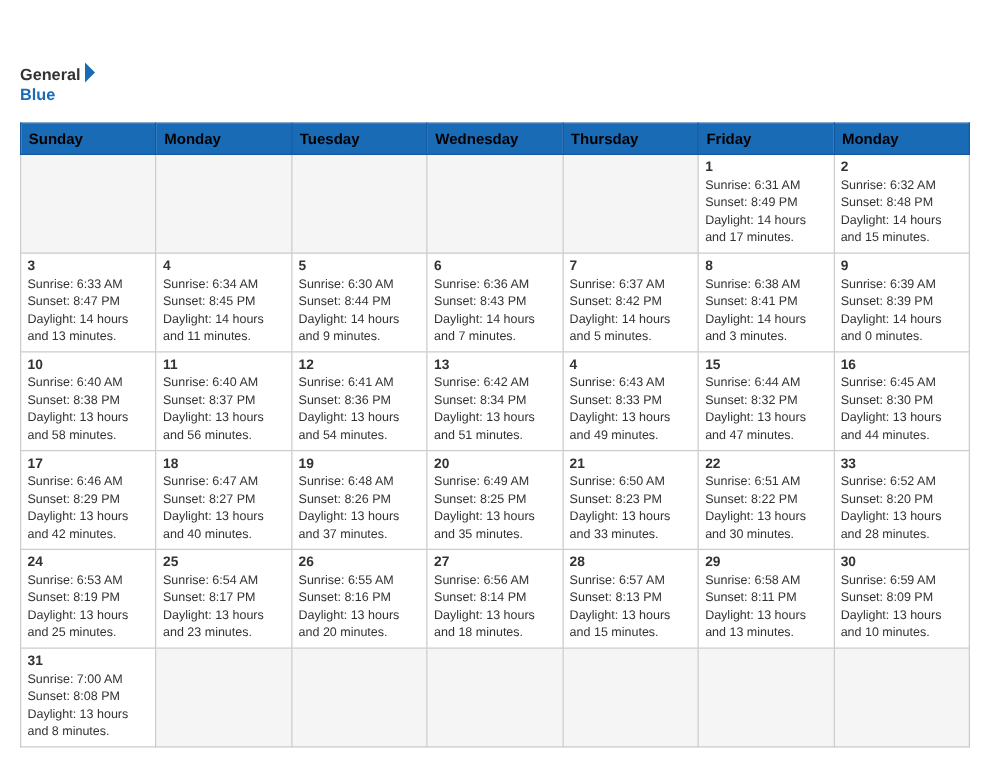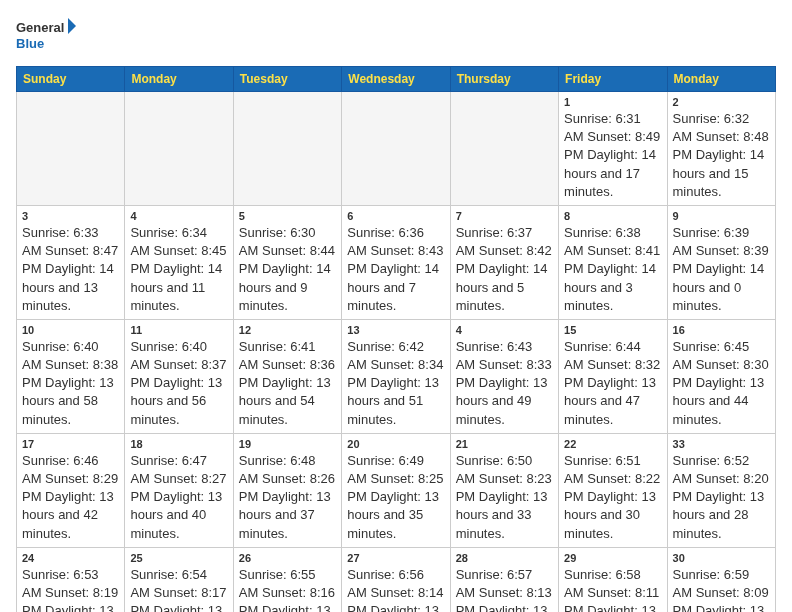--- a/index.html
+++ b/index.html
@@ -20,20 +20,21 @@
     .header {
       display: flex;
       justify-content: space-between;
       align-items: flex-start;
       margin-bottom: 10px;
     }
     .logo {
       display: flex;
       align-items: center;
       gap: 4px;
+      margin-top: 32px;
     }
     .title-block {
       text-align: right;
     }
     .month-title {
       font-size: 32px;
       color: #333;
       font-weight: normal;
     }
     .subtitle {
@@ -42,21 +43,21 @@
     }
     .calendar {
       flex: 1;
       border: 1px solid #ccc;
       border-collapse: collapse;
       width: 100%;
       table-layout: fixed;
     }
     .calendar th {
       background: #1a6bb5;
-      color: #fde047;
+      color: #000000;
       text-align: left;
       padding: 5px 6px;
       font-size: 12px;
       border: 1px solid #1558a0;
     }
     .calendar td {
       vertical-align: top;
       padding: 4px 5px;
       border: 1px solid #ccc;
       font-size: 9.5px;
@@ -71,21 +72,21 @@
       height: 60px;
       margin-left: 36px;
     }
     .day-num {
       font-size: 11px;
       font-weight: bold;
       display: block;
       margin-bottom: 2px;
     }
     .day-info {
-      font-size: 13px;
+      font-size: 10px;
       line-height: 1.4;
       color: #333;
     }
   </style>
 </head>
 <body>
 
 <div class="page">
   <div class="header">
     <div class="logo">

